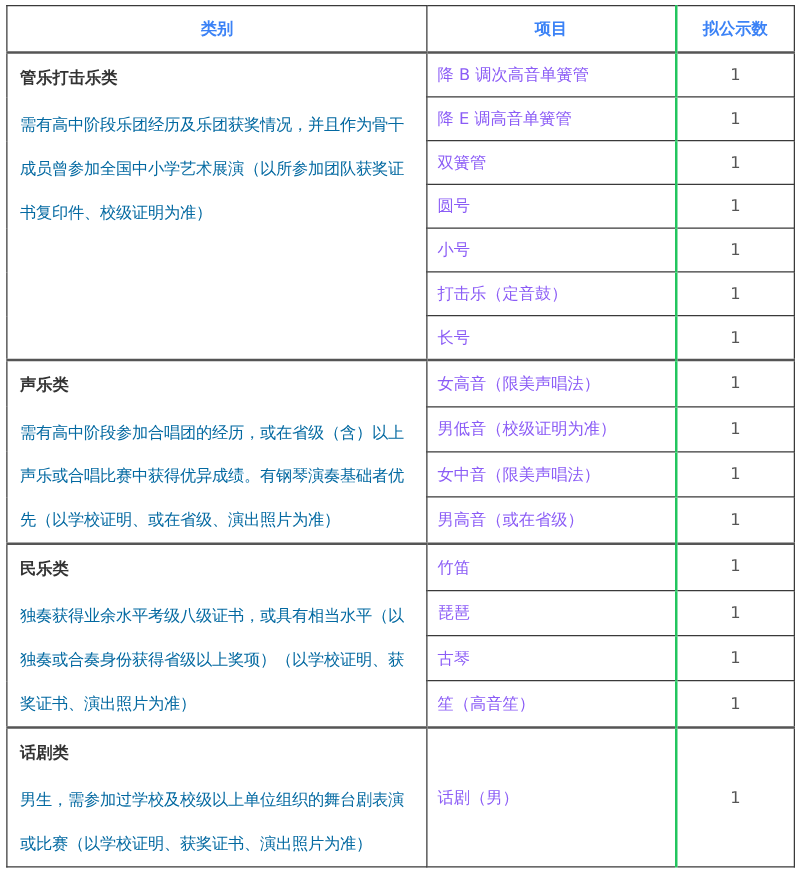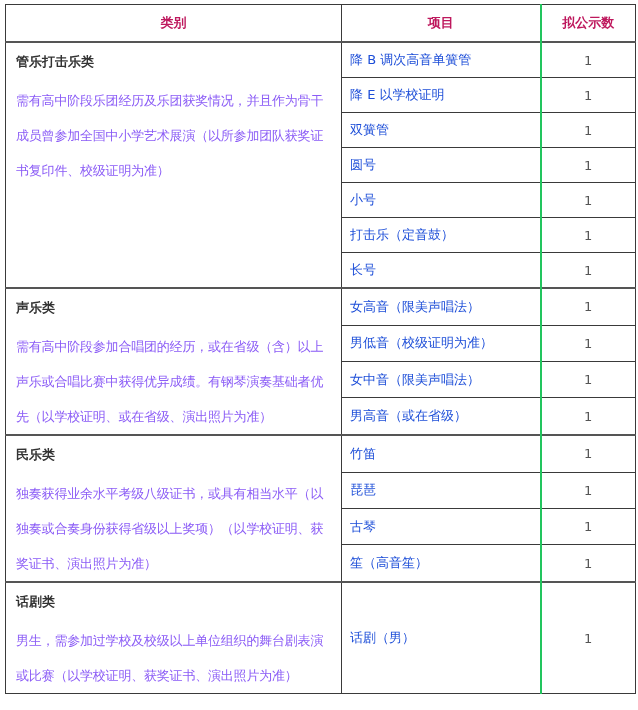--- a/index.html
+++ b/index.html
@@ -29,45 +29,45 @@
     th, td {
       border: 1px solid #3a3a3a;
       padding: 0;
       vertical-align: middle;
     }
     td.c3, th.c3 { border-left: 2px solid #22c55e; }
     th {
       height: 36px;
       font-size: 13px;
       font-weight: bold;
-      color: #be185d;
+      color: #3b82f6;
       text-align: center;
     }
     tbody tr.item td { height: 34px; }
     td.cat {
       vertical-align: top;
       padding: 8px 8px 0 10px;
       color: #555;
     }
     td.cat .cat-title {
       font-size: 13px;
       font-weight: bold;
       color: #333;
       margin-top: 2px;
       margin-bottom: 12px;
     }
     td.cat .cat-desc {
       font-size: 13px;
       line-height: 35px;
-      color: #8b5cf6;
+      color: #0369a1;
       letter-spacing: -0.2px;
     }
     td.item-name {
       font-size: 13px;
-      color: #1d4ed8;
+      color: #8b5cf6;
       padding-left: 8px;
     }
     td.count {
       font-size: 13px;
       color: #555;
       text-align: center;
     }
     tr.tall td { height: 132px; }
     tr.group-start td { border-top: 2px solid #555; }
   </style>
@@ -91,21 +91,21 @@
 
     <tr class="item group-start">
       <td class="cat" rowspan="7">
         <div class="cat-title">管乐打击乐类</div>
         <div class="cat-desc">需有高中阶段乐团经历及乐团获奖情况，并且作为骨干成员曾参加全国中小学艺术展演（以所参加团队获奖证书复印件、校级证明为准）</div>
       </td>
       <td class="item-name">降 B 调次高音单簧管</td>
       <td class="count c3">1</td>
     </tr>
     <tr class="item">
-      <td class="item-name">降 E 以学校证明</td>
+      <td class="item-name">降 E 调高音单簧管</td>
       <td class="count c3">1</td>
     </tr>
     <tr class="item">
       <td class="item-name">双簧管</td>
       <td class="count c3">1</td>
     </tr>
     <tr class="item">
       <td class="item-name">圆号</td>
       <td class="count c3">1</td>
     </tr>

